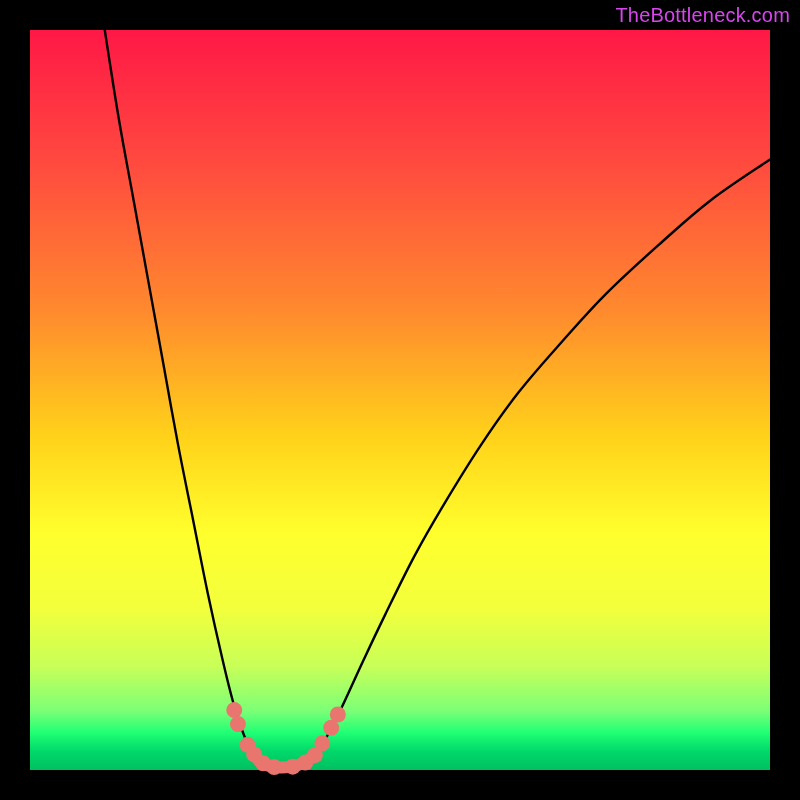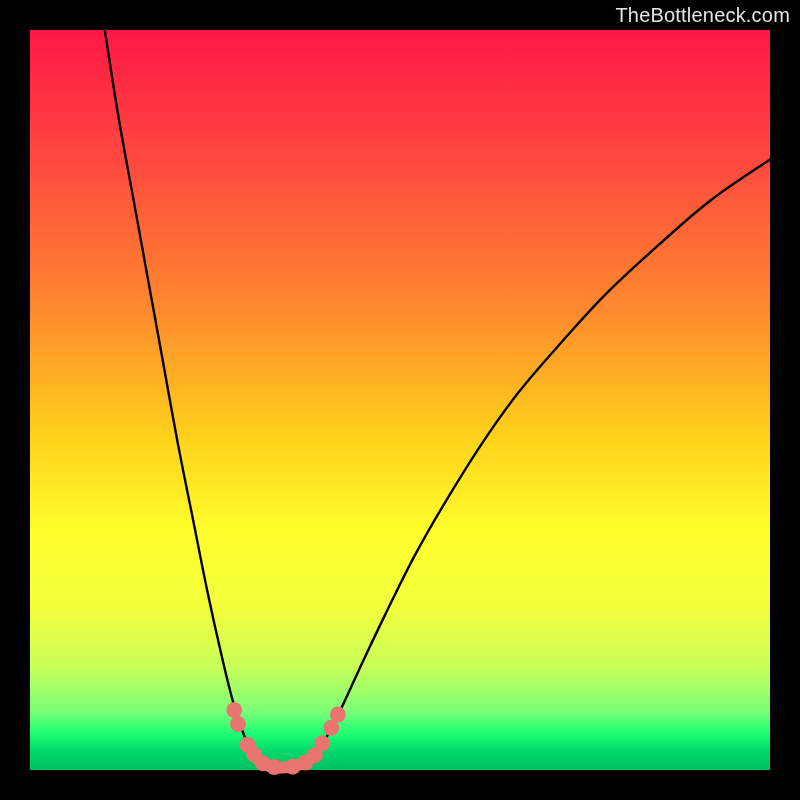--- a/index.html
+++ b/index.html
@@ -37,21 +37,21 @@
       #7cff77 92%,
       #1fff74 95%,
       #00d86a 97.5%,
       #00c060 100%
     );
   }
   .watermark {
     position: absolute;
     top: 4px;
     right: 10px;
-    color: #e5e5e5;
+    color: #d946ef;
     font-size: 20px;
     font-weight: 400;
     letter-spacing: 0.2px;
     user-select: none;
   }
   svg.curves {
     position: absolute;
     inset: 0;
     width: 100%;
     height: 100%;

